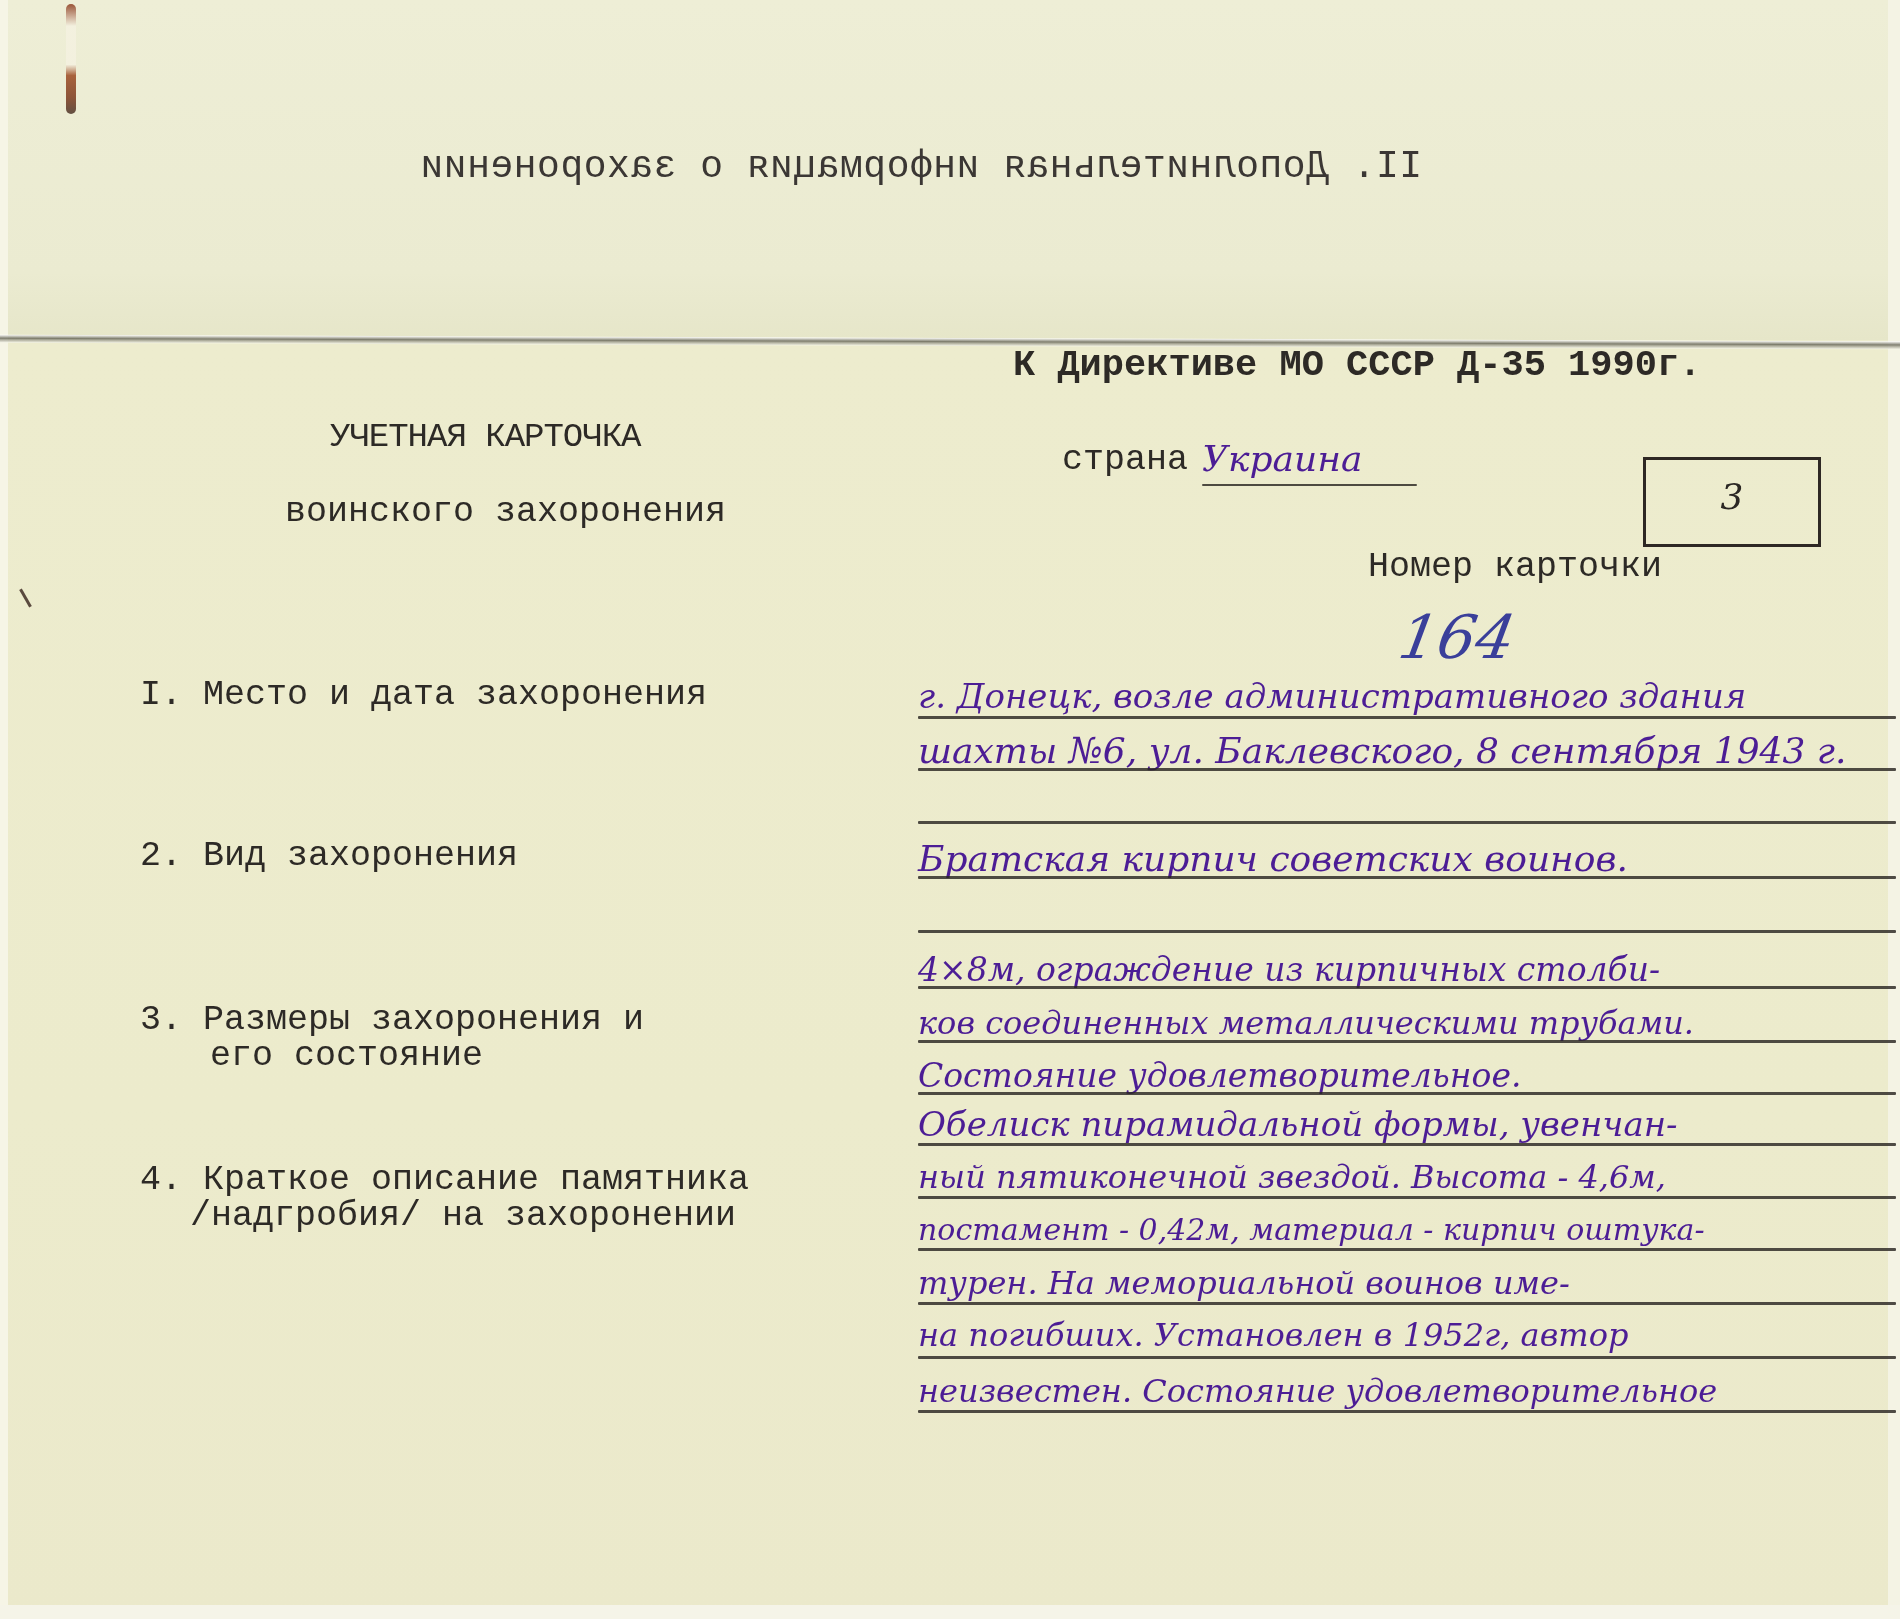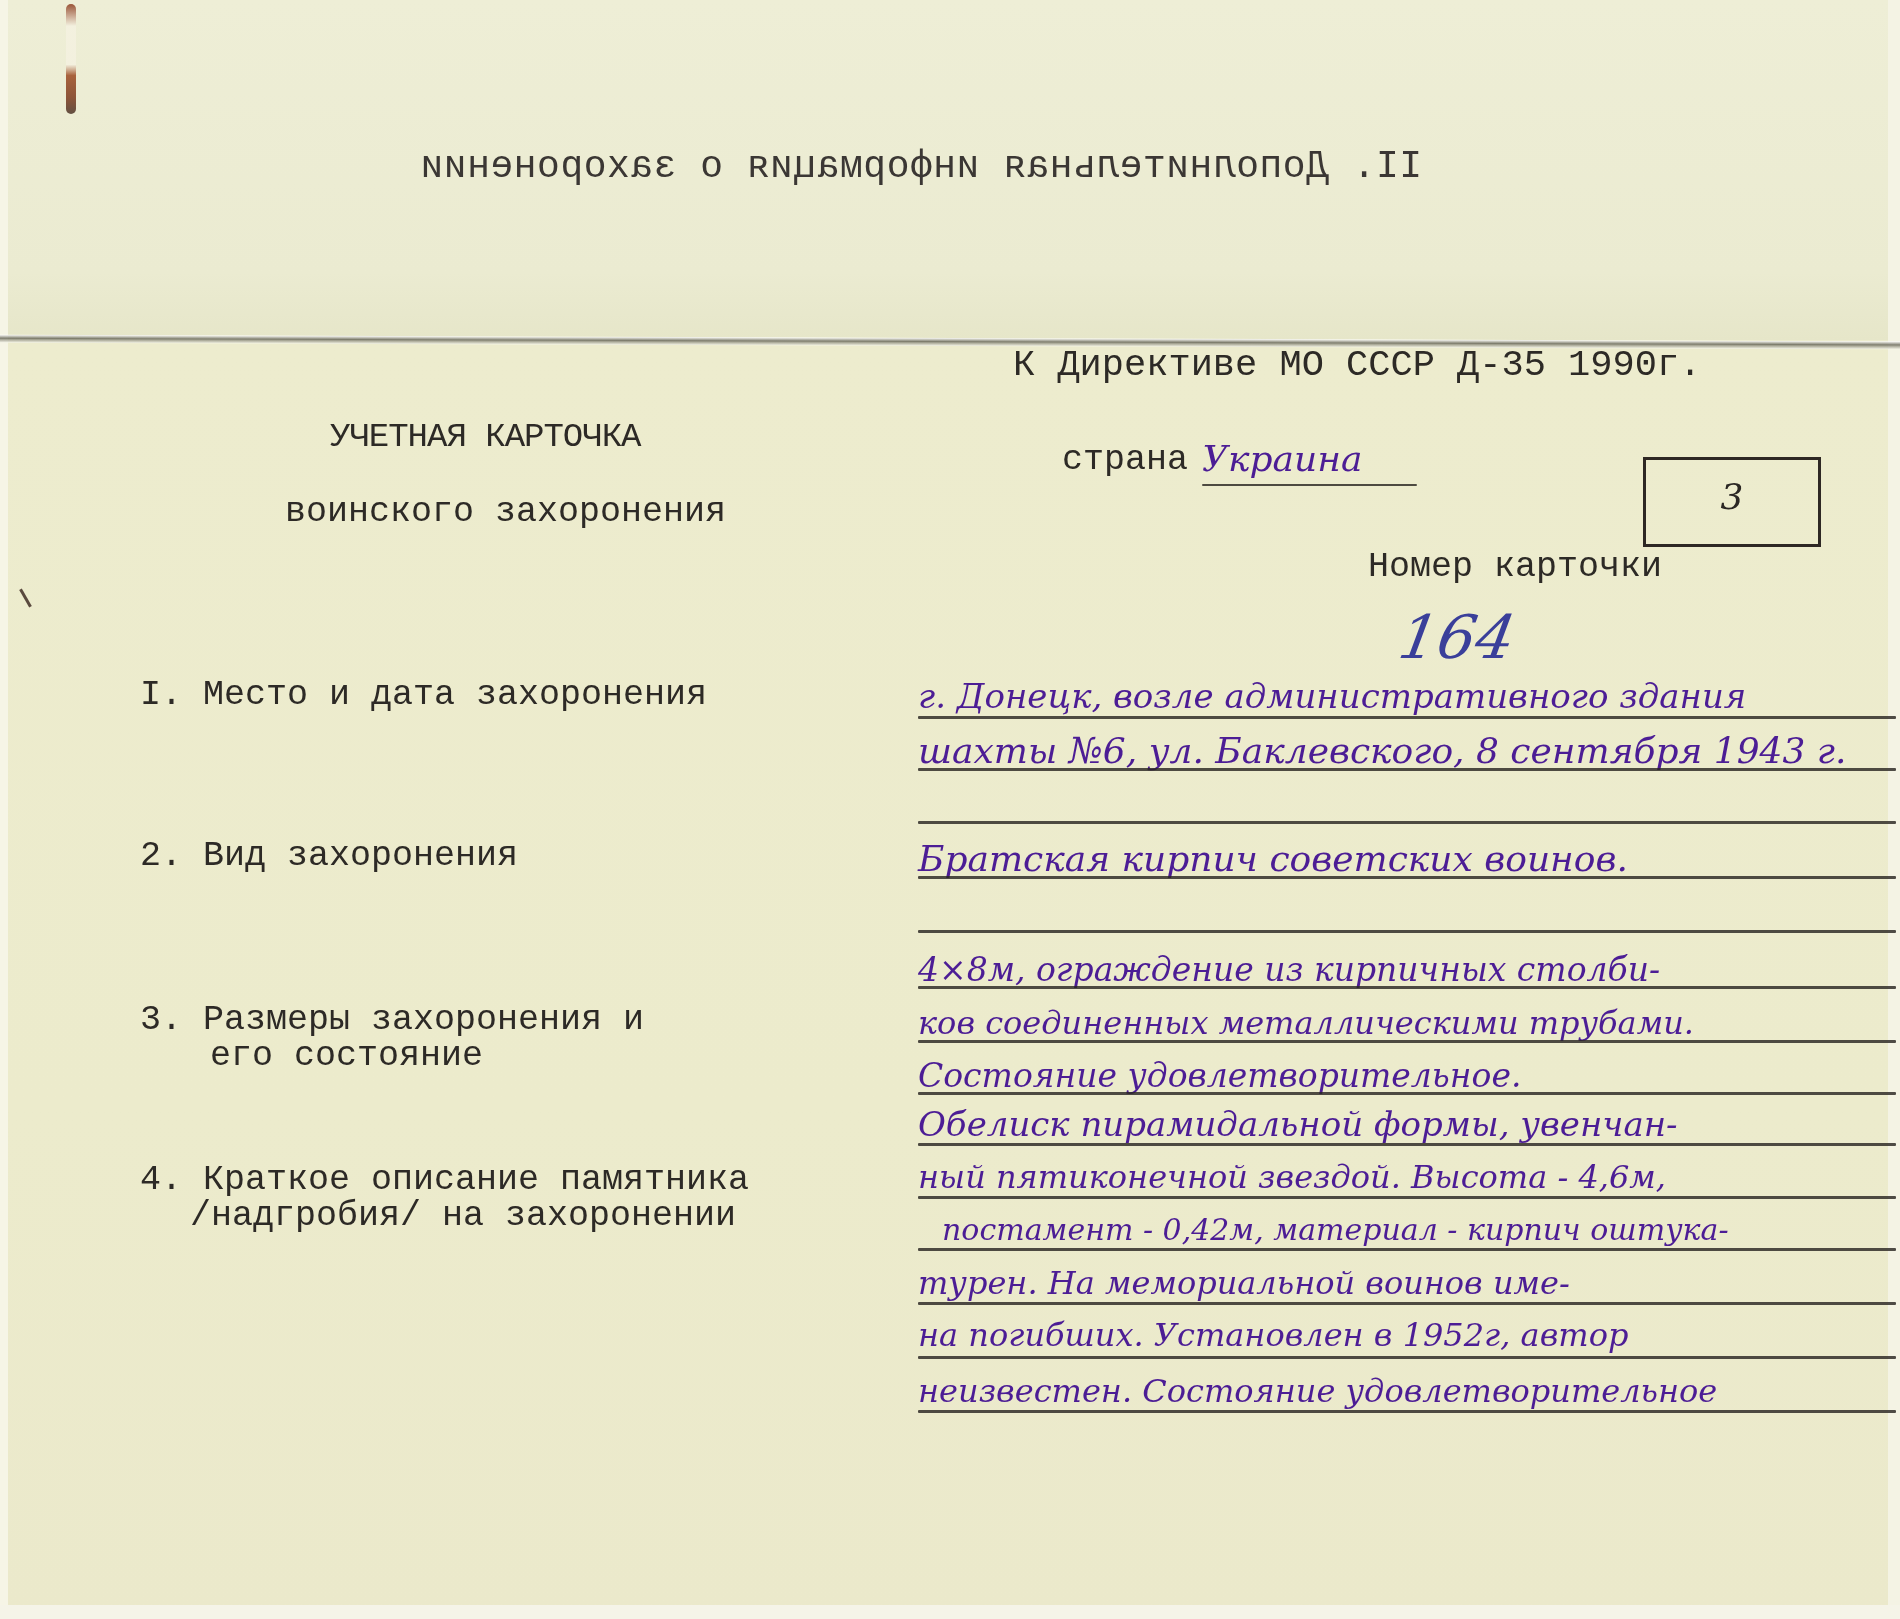--- a/index.html
+++ b/index.html
@@ -62,21 +62,21 @@
 <div class="paper-main"></div>
 <div class="left-edge"></div>
 <div class="right-edge"></div>
 <div class="bottom-edge"></div>
 <div class="fold"></div>
 <div class="rust"></div>
 <div class="speck" style="left:24px;top:588px;width:3px;height:20px;transform:rotate(-30deg);"></div>
 
 <div class="mirrored">II. Дополнительная информация о захоронении</div>
 
-<div class="typed" style="left:1013px;top:344px;font-size:37px;">К Директиве МО СССР Д-35 1990г.</div>
+<div class="typed" style="left:1013px;top:344px;font-size:37px;font-weight:bold;">К Директиве МО СССР Д-35 1990г.</div>
 
 <div class="typed" style="left:330px;top:418px;font-size:34px;letter-spacing:-1px;">УЧЕТНАЯ КАРТОЧКА</div>
 <div class="typed" style="left:285px;top:492px;font-size:35px;">воинского захоронения</div>
 
 <div class="typed" style="left:1062px;top:440px;font-size:35px;">страна</div>
 <div class="hand" style="left:1202px;top:438px;font-size:36px;">Украина</div>
 <div class="rule" style="left:1202px;top:484px;width:215px;height:2px;"></div>
 
 <div class="card-box">
   <span>3</span>
@@ -104,20 +104,20 @@
 <div class="rule" style="left:918px;top:1040px;width:978px;"></div>
 <div class="hand" style="left:918px;top:1056px;font-size:33px;">Состояние удовлетворительное.</div>
 <div class="rule" style="left:918px;top:1092px;width:978px;"></div>
 
 <div class="typed" style="left:140px;top:1160px;font-size:35px;">4. Краткое описание памятника</div>
 <div class="typed" style="left:190px;top:1196px;font-size:35px;">/надгробия/ на захоронении</div>
 <div class="hand" style="left:918px;top:1104px;font-size:34px;">Обелиск пирамидальной формы, увенчан-</div>
 <div class="rule" style="left:918px;top:1143px;width:978px;"></div>
 <div class="hand" style="left:918px;top:1158px;font-size:32px;">ный пятиконечной звездой. Высота - 4,6м,</div>
 <div class="rule" style="left:918px;top:1196px;width:978px;"></div>
-<div class="hand" style="left:918px;top:1212px;font-size:30px;margin-left:24px;">постамент - 0,42м, материал - кирпич оштука-</div>
+<div class="hand" style="left:918px;top:1212px;font-size:30px;">постамент - 0,42м, материал - кирпич оштука-</div>
 <div class="rule" style="left:918px;top:1248px;width:978px;"></div>
 <div class="hand" style="left:918px;top:1264px;font-size:32px;">турен. На мемориальной воинов име-</div>
 <div class="rule" style="left:918px;top:1302px;width:978px;"></div>
 <div class="hand" style="left:918px;top:1316px;font-size:32px;">на погибших. Установлен в 1952г, автор</div>
 <div class="rule" style="left:918px;top:1356px;width:978px;"></div>
 <div class="hand" style="left:918px;top:1372px;font-size:32px;">неизвестен. Состояние удовлетворительное</div>
 <div class="rule" style="left:918px;top:1410px;width:978px;"></div>
 
 </body></html>

